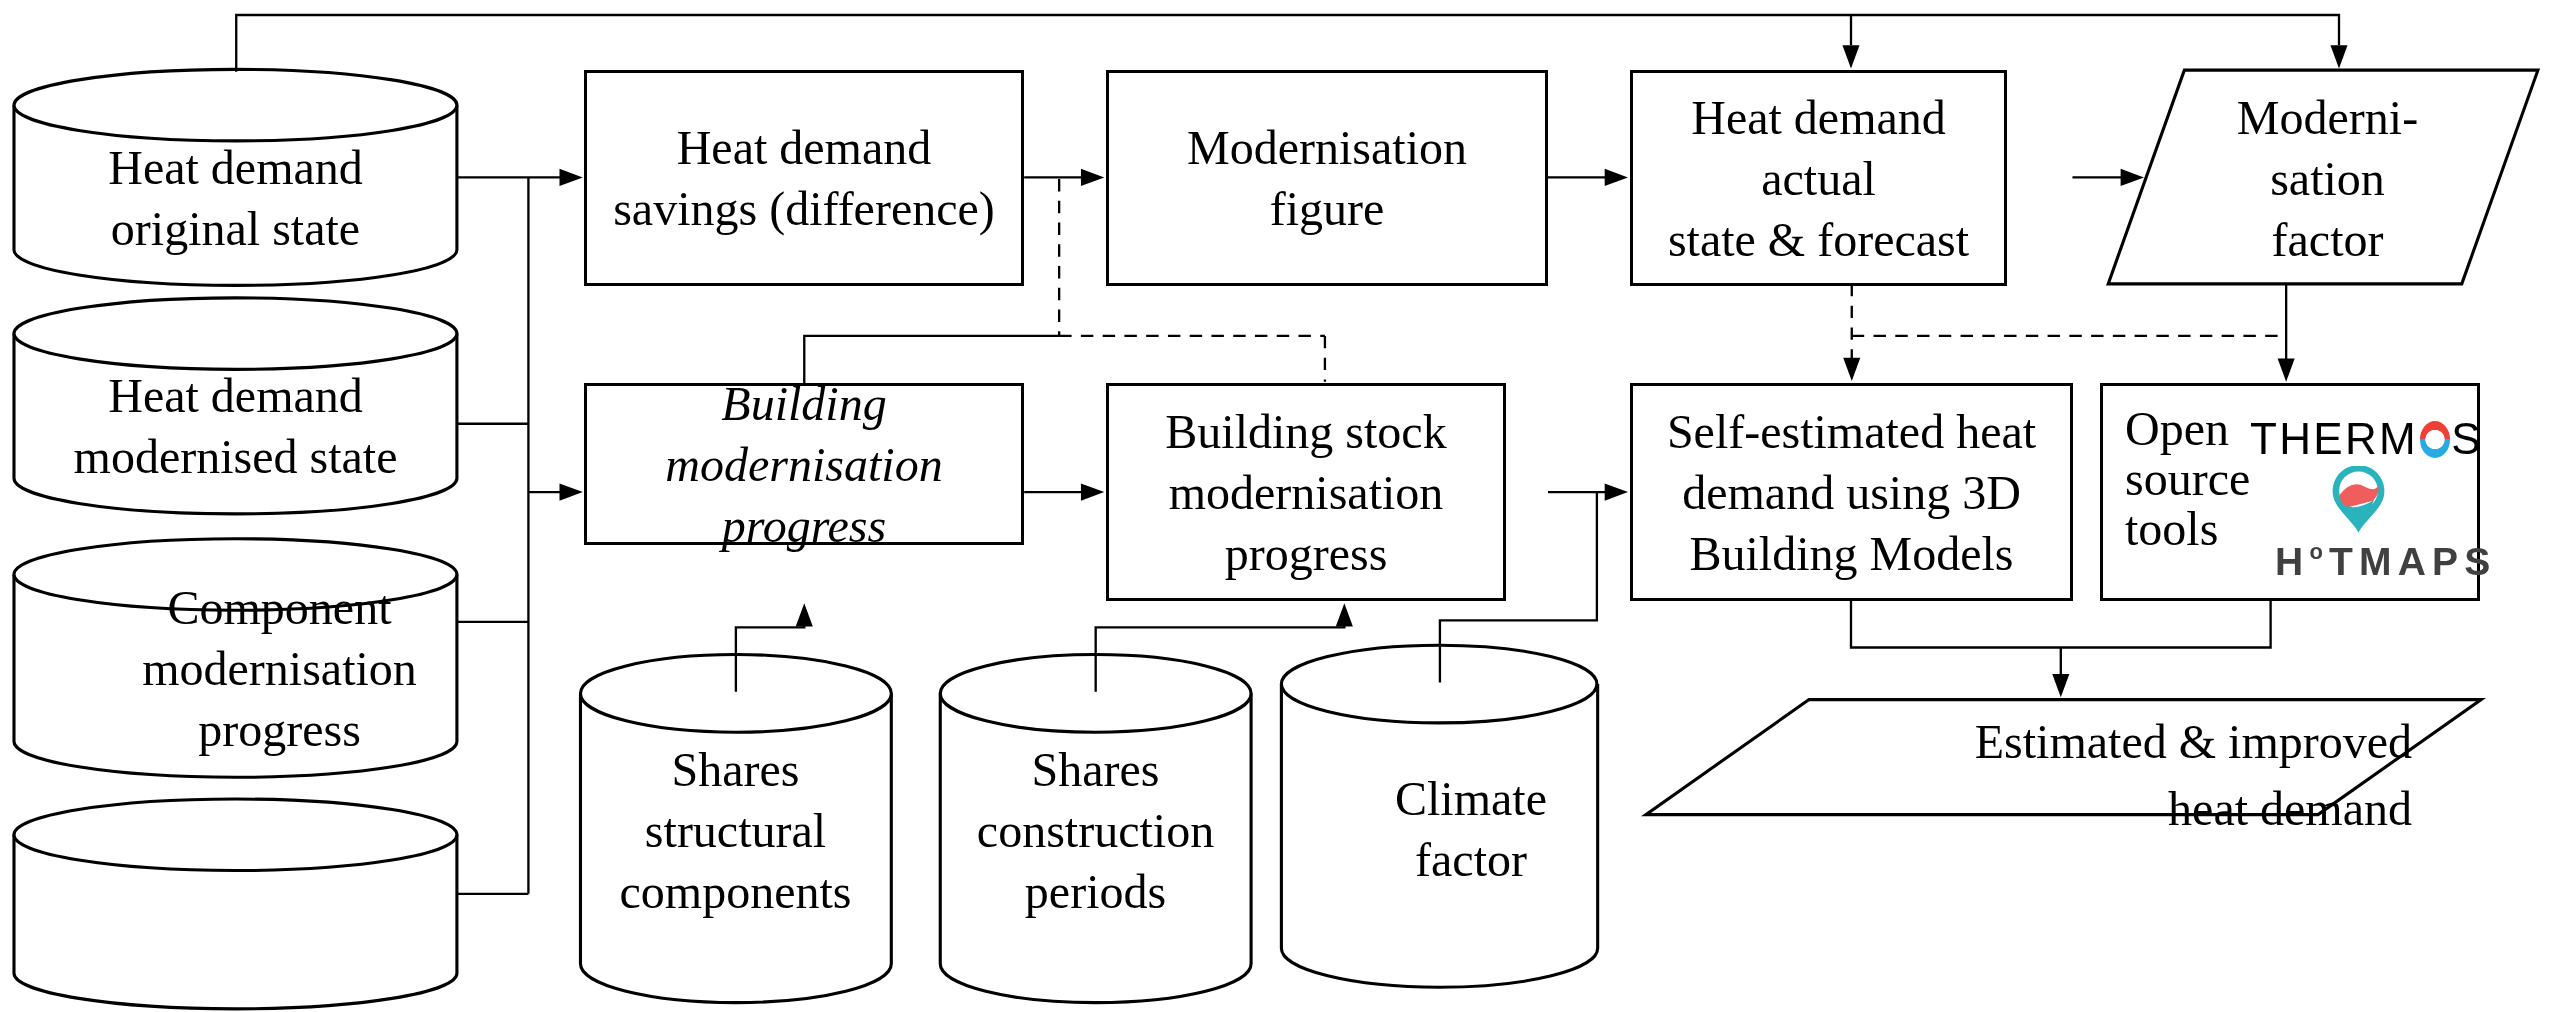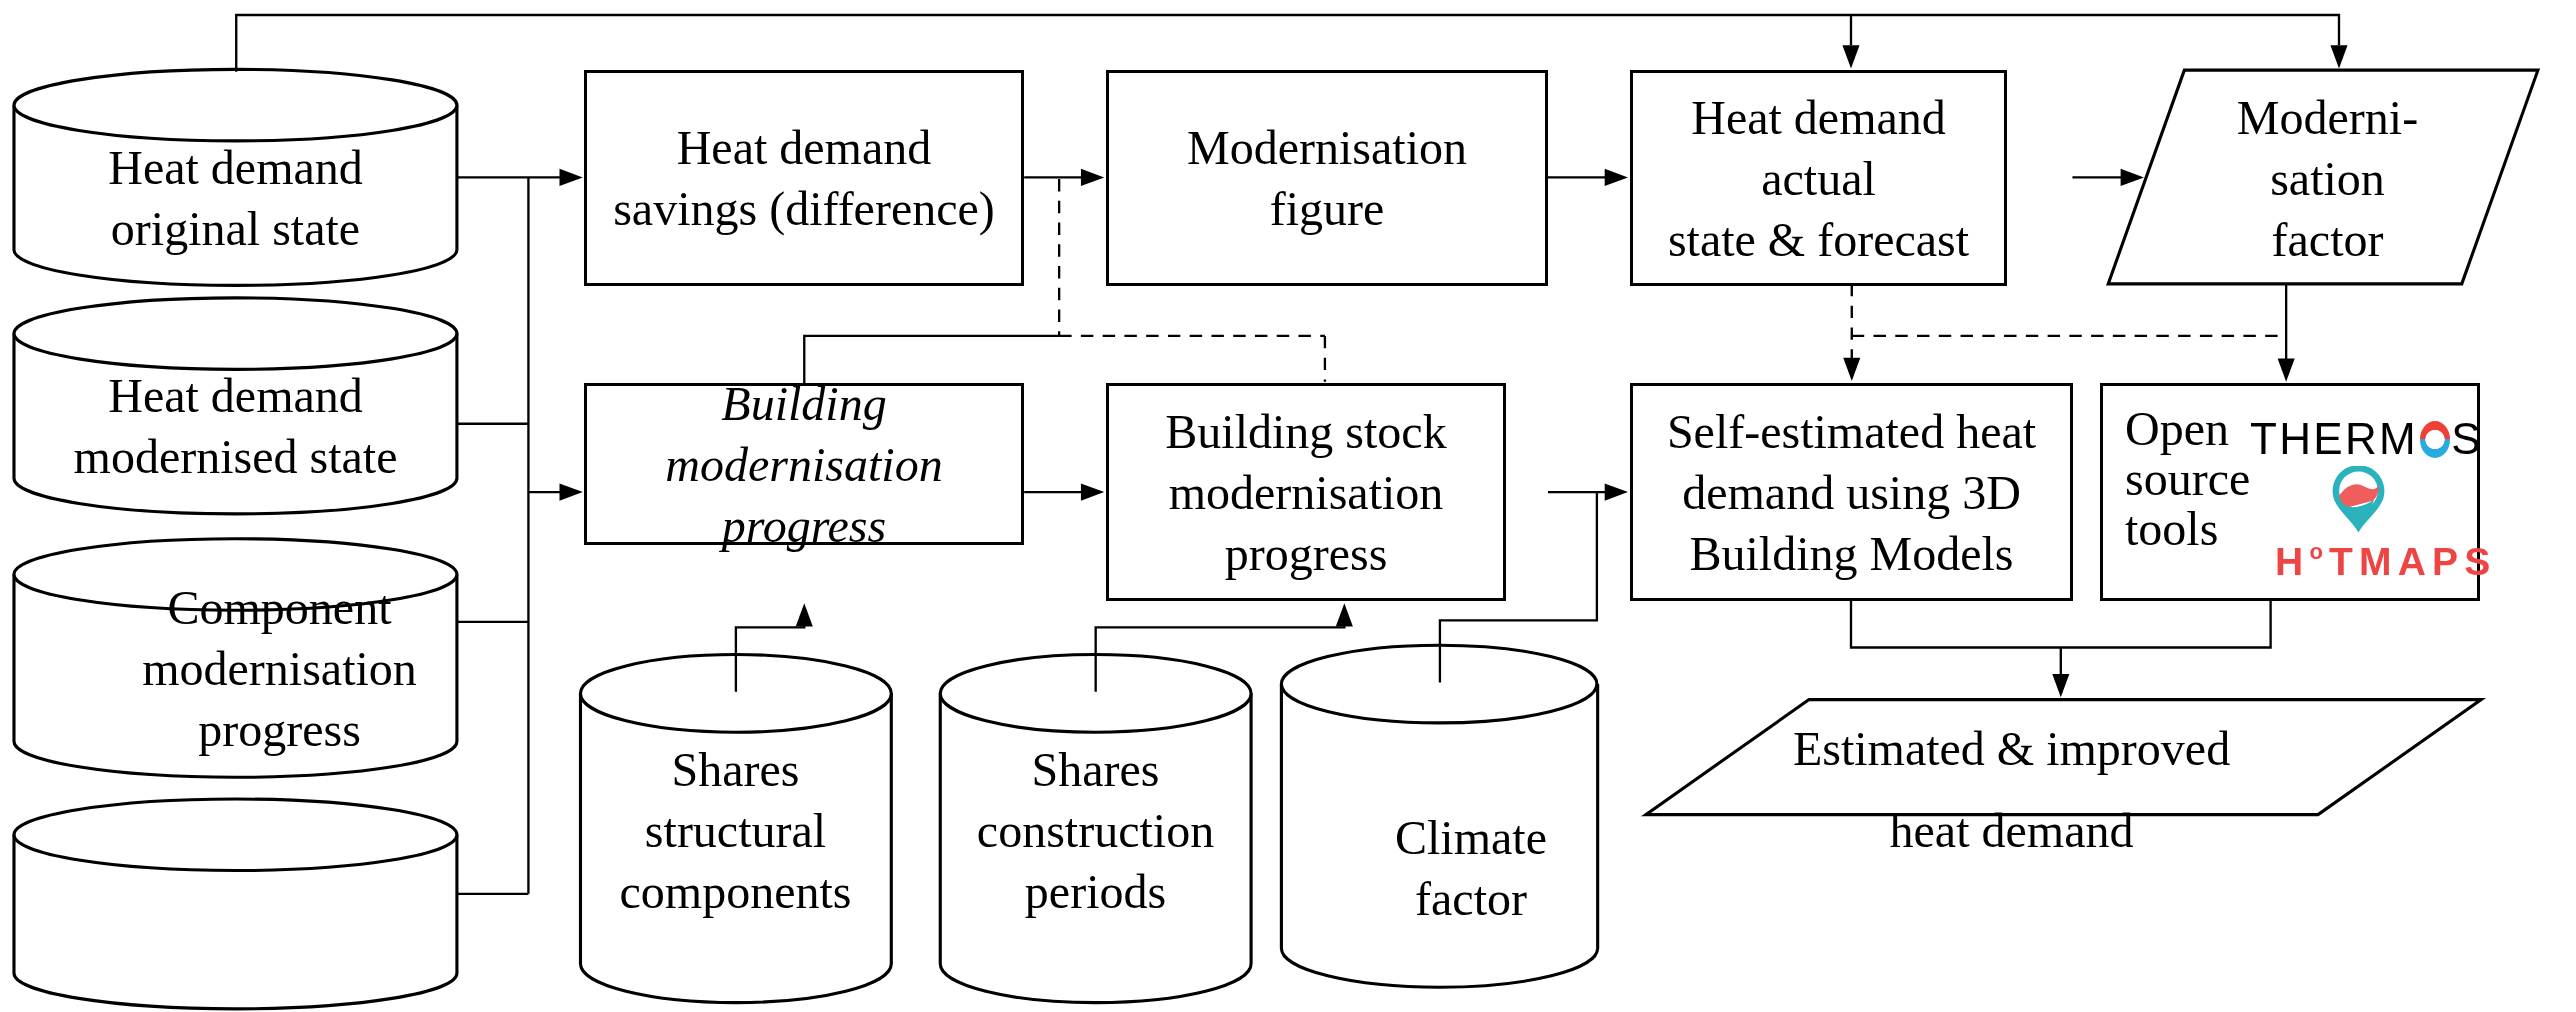--- a/index.html
+++ b/index.html
@@ -14,21 +14,21 @@
   .ost-text{position:absolute;left:2125px;top:404px;width:179px;height:183px;
             font-size:48px;line-height:50px;white-space:pre-line;text-align:left;}
   .thermos{position:absolute;left:2250px;top:417px;width:233px;height:44px;
            font-family:"Liberation Sans", sans-serif;font-size:44px;font-weight:400;
            letter-spacing:2.3px;color:#000000;display:flex;align-items:center;}
   .thermos-o{display:inline-block;width:37px;height:37px;border-radius:50%;margin:0 1.6px;
              background:radial-gradient(circle at 50% 50%, #ffffff 0 9.3px, rgba(255,255,255,0) 10px),
                         linear-gradient(#ee4036 0 50%, #29abe2 50% 100%);}
   .hotmaps{position:absolute;left:2275px;top:539px;width:194px;height:44px;
            font-family:"Liberation Sans", sans-serif;font-size:39px;font-weight:bold;
-           letter-spacing:6.2px;color:#ef4444;}
+           letter-spacing:6.2px;color:#404040;}
   .hotmaps .deg{font-size:22px;vertical-align:16.3px;letter-spacing:6.2px;}
   .pin{position:absolute;left:2329px;top:466px;width:59px;height:68px;}
 </style>
 </head>
 <body>
 
 <div class="canvas">
 
   <svg class="layer" viewBox="0 0 3315 1303">
     <g stroke="#000" stroke-width="4" fill="#ffffff">
@@ -121,21 +121,21 @@
 modernised state</div>
   <div class="flabel" style="left:14px;top:577px;width:443px;margin-left:44px;">Component
 modernisation
 progress</div>
   <div class="flabel" style="left:580px;top:739px;width:311px;">Shares
 structural
 components</div>
   <div class="flabel" style="left:940px;top:739px;width:311px;">Shares
 construction
 periods</div>
-  <div class="flabel" style="left:1281px;top:807px;width:380px;">Climate
+  <div class="flabel" style="left:1281px;top:768px;width:380px;">Climate
 factor</div>
 
   <div class="node rect" style="left:584px;top:70px;width:440px;height:216px;">
     <div class="label">Heat demand
 savings (difference)</div>
   </div>
   <div class="node rect" style="left:1106px;top:70px;width:442px;height:216px;">
     <div class="label">Modernisation
 figure</div>
   </div>
@@ -178,17 +178,17 @@
     <path d="M38,86 C31,73 14,60 7,45 A33.5,33.5 0 1 1 69,45 C62,60 45,73 38,86 Z" fill="#2ab3bc"></path>
     <circle cx="38" cy="32" r="25" fill="#ffffff"></circle>
     <path d="M13,38 Q29,17 46,27 Q59,34 64,25 Q65,37 57,45 L22,54 Q14,46 13,38 Z" fill="#ef5d5d"></path>
     <path d="M14,47 Q31,61 58,44 C53,60 44,70 38,80 C31,68 21,58 14,47 Z" fill="#2ab3bc"></path>
   </svg>
 
   <div class="hotmaps">
     <span>H</span><span class="deg">o</span><span>TMAPS</span>
   </div>
 
-  <div class="flabel" style="left:1662px;top:708px;width:699px;line-height:82px;">Estimated &amp; improved
+  <div class="flabel" style="left:1713px;top:708px;width:699px;line-height:67px;text-align:right;">Estimated &amp; improved
 heat demand</div>
 
 </div>
 
 
 </body></html>

